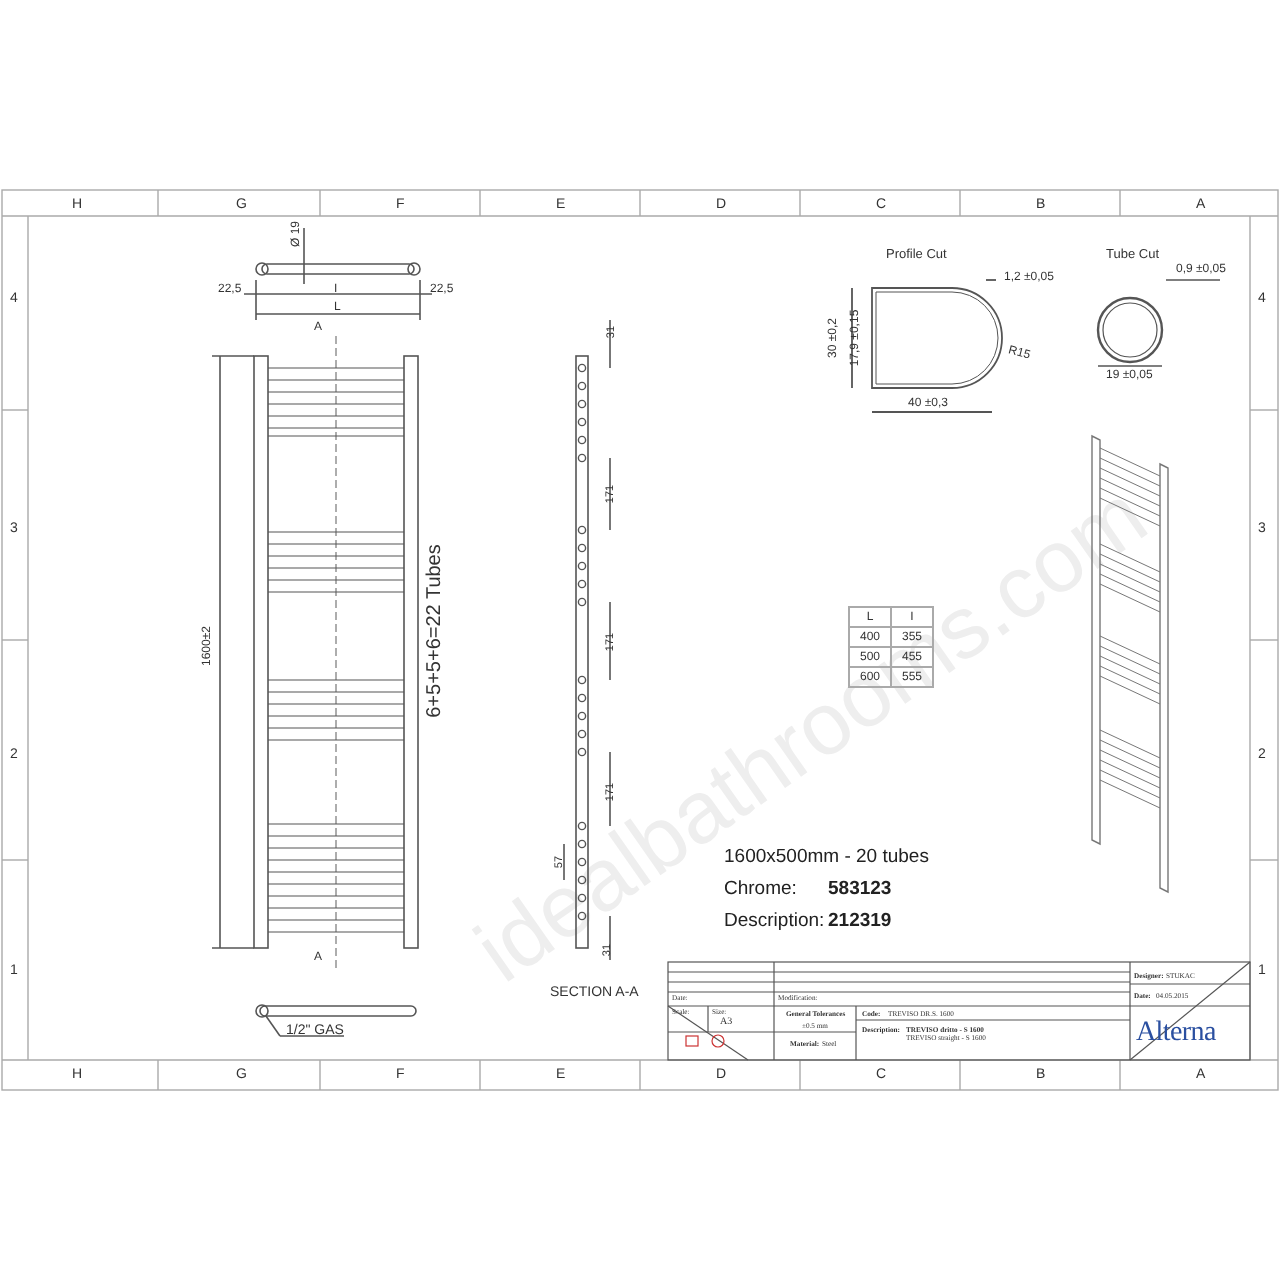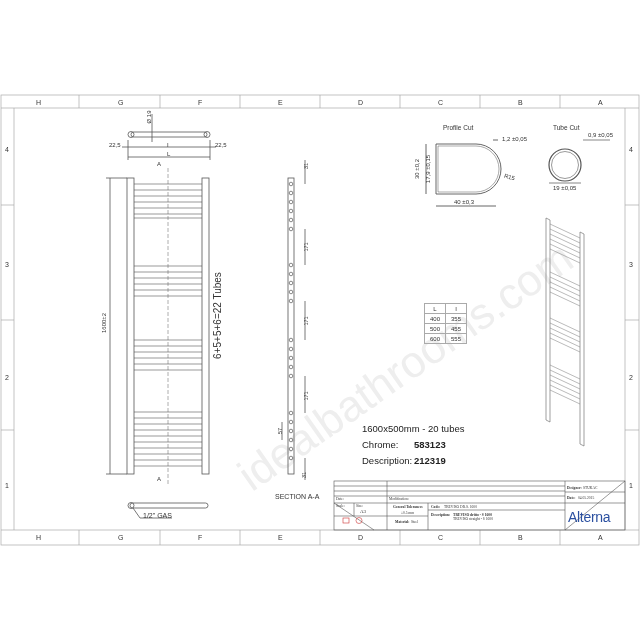--- a/index.html
+++ b/index.html
@@ -5,21 +5,21 @@
   html,body{margin:0;padding:0;background:#ffffff;}
   body{width:640px;height:640px;position:relative;overflow:hidden;font-family:"Liberation Sans",sans-serif;color:#222;}
   .sheet{position:absolute;left:0;top:0;width:640px;height:640px;}
   svg text{font-family:"Liberation Sans",sans-serif;}
   .lbl{position:absolute;font-size:7px;color:#333;white-space:nowrap;}
   .info{position:absolute;left:362px;top:421px;font-size:9.5px;color:#222;line-height:16px;}
   .info .row{display:flex;}
   .info .k{width:52px;}
   .info .v{font-weight:bold;}
   .tb{position:absolute;font-family:"Liberation Serif",serif;font-size:3.6px;color:#333;white-space:nowrap;}
-  .brand{position:absolute;left:568px;top:509px;font-family:Liberation Sans, sans-serif;font-size:14px;color:#2a4fa0;letter-spacing:-0.3px;}
+  .brand{position:absolute;left:568px;top:509px;font-family:Liberation Serif, serif;font-size:14px;color:#2a4fa0;letter-spacing:-0.3px;}
   .lt{position:absolute;left:424px;top:303px;border-collapse:collapse;font-size:6px;color:#333;}
   .lt td{border:1px solid #aaa;width:20px;height:9px;text-align:center;padding:0;}
 </style>
 </head>
 <body>
 
 <div class="sheet">
 <svg width="640" height="640" viewBox="0 0 640 640" xmlns="http://www.w3.org/2000/svg">
 
   <g stroke="#aaa" fill="none" stroke-width="0.7">

